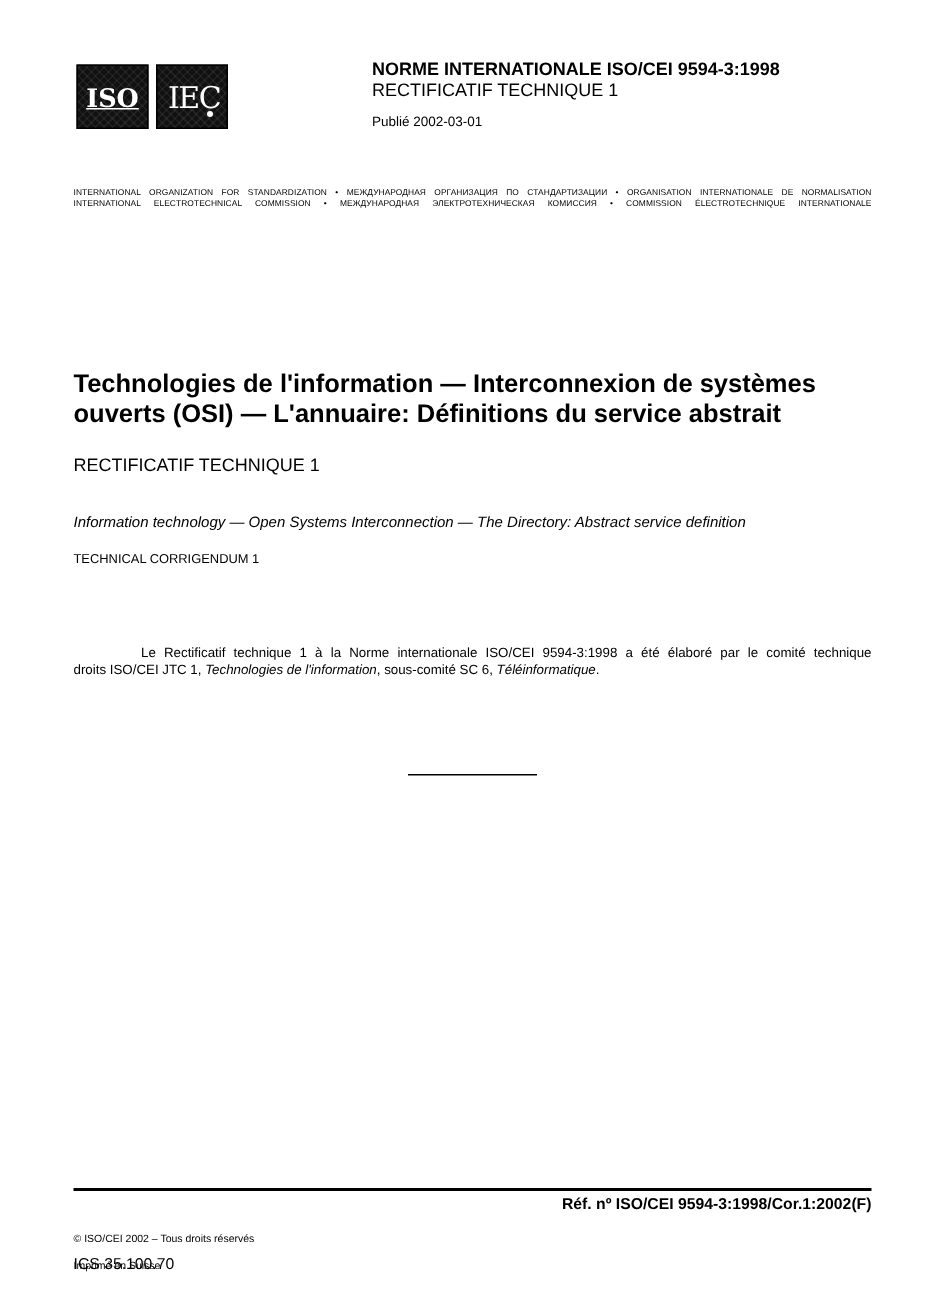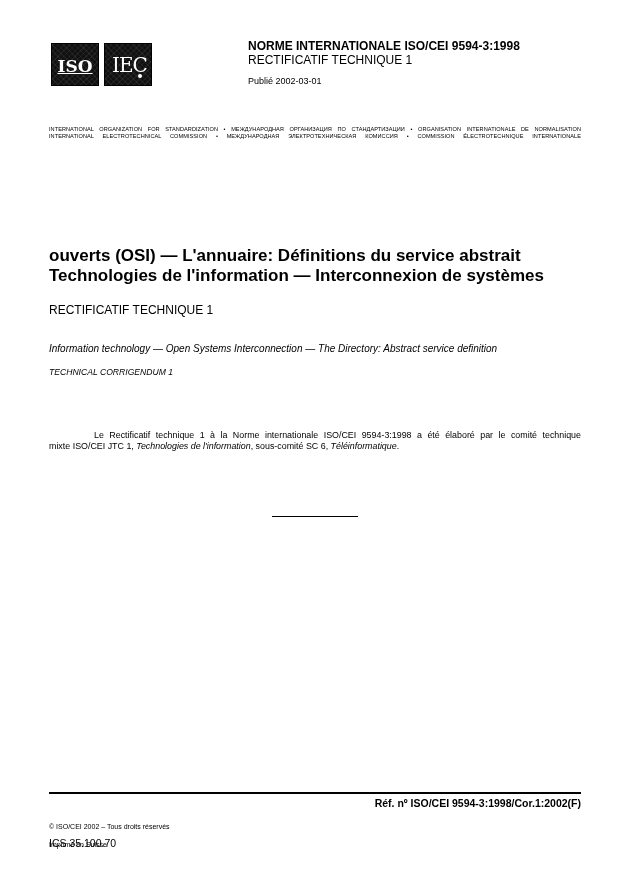--- a/index.html
+++ b/index.html
@@ -12,21 +12,21 @@
   .logo-iso-text { position:absolute; left:0; right:0; top:12px; text-align:center; color:#fff; font-family:"DejaVu Serif", serif; font-weight:bold; font-size:17px; letter-spacing:0px;text-decoration:underline; }
   .logo-iec-text { position:absolute; left:7px; top:9px; color:#fff; font-family:"DejaVu Serif", serif; font-size:20px; letter-spacing:-1px; }
   .logo-iec-dot { position:absolute; right:9px; bottom:7px; width:4px; height:4px; border-radius:50%; background:#fff; }
   .hdr-title { left:248px; top:39px; font-size:12px; font-weight:bold; }
   .hdr-sub { left:248px; top:53px; font-size:12px; }
   .hdr-pub { left:248px; top:76px; font-size:9px; }
   .org-line { left:49px; font-size:5.6px; letter-spacing:0.05px; white-space:nowrap; width:532px; text-align:justify; text-align-last:justify; }
   .main-title { left:49px; top:246px; width:520px; font-size:17px; font-weight:bold; line-height:20px; }
   .rect-fr { left:49px; top:303px; font-size:12px; }
   .en-title { left:49px; top:343px; font-size:10px; font-style:italic; }
-  .en-corr { left:49px; top:367px; font-size:8.6px; font-style:italic; }
+  .en-corr { left:49px; top:367px; font-size:8.6px; }
   .para { left:49px; top:430px; width:532px; font-size:8.9px; line-height:11px; text-align:justify; }
   .para .l1 { text-align:justify; text-align-last:justify; display:block;padding-left:45px; }
   .sep { left:272px; top:516px; width:86px; height:0; border-top:1px solid #000; }
   .footer-rule { left:49px; top:792px; width:532px; height:2px; background:#000; }
   .ics { left:49px; top:797px; font-size:10.5px; font-weight:normal;margin-top:40px; }
   .ref { right:38px; top:797px; font-size:10.5px; font-weight:bold; }
   .copy { left:49px; top:823px; font-size:7px; }
   .printed { left:49px; top:841px; font-size:7px; }
 </style>
 </head>
@@ -43,30 +43,30 @@
 </div>
 
 <div class="abs hdr-title">NORME INTERNATIONALE ISO/CEI 9594-3:1998</div>
 <div class="abs hdr-sub">RECTIFICATIF TECHNIQUE 1</div>
 <div class="abs hdr-pub">Publié 2002-03-01</div>
 
 <div class="abs org-line" style="top:126px;">INTERNATIONAL ORGANIZATION FOR STANDARDIZATION  •  МЕЖДУНАРОДНАЯ ОРГАНИЗАЦИЯ ПО СТАНДАРТИЗАЦИИ  •  ORGANISATION INTERNATIONALE DE NORMALISATION</div>
 <div class="abs org-line" style="top:133px;">INTERNATIONAL ELECTROTECHNICAL COMMISSION  •  МЕЖДУНАРОДНАЯ ЭЛЕКТРОТЕХНИЧЕСКАЯ КОМИССИЯ  •  COMMISSION ÉLECTROTECHNIQUE INTERNATIONALE</div>
 
 <div class="abs main-title">
+  <div>Technologies de l'information — Interconnexion de systèmes</div>
   <div>ouverts (OSI) — L'annuaire: Définitions du service abstrait</div>
-  <div>Technologies de l'information — Interconnexion de systèmes</div>
 </div>
 <div class="abs rect-fr">RECTIFICATIF TECHNIQUE 1</div>
 <div class="abs en-title">Information technology — Open Systems Interconnection — The Directory: Abstract service definition</div>
 <div class="abs en-corr">TECHNICAL CORRIGENDUM 1</div>
 
 <div class="abs para">
   <span class="l1">Le Rectificatif technique 1 à la Norme internationale ISO/CEI 9594-3:1998 a été élaboré par le comité technique</span>
-  <span>mixte ISO/CEI JTC 1, </span><i>Technologies de l'information</i><span>, sous-comité SC 6, </span><i>Téléinformatique</i><span>.</span>
+  <span>droits ISO/CEI JTC 1, </span><i>Technologies de l'information</i><span>, sous-comité SC 6, </span><i>Téléinformatique</i><span>.</span>
 </div>
 
 <div class="abs sep"></div>
 
 <div class="abs footer-rule"></div>
 <div class="abs ics">ICS  35.100.70</div>
 <div class="abs ref">Réf. nº ISO/CEI 9594-3:1998/Cor.1:2002(F)</div>
 <div class="abs copy">© ISO/CEI 2002 – Tous droits réservés</div>
 <div class="abs printed">Imprimé en Suisse</div>
 

